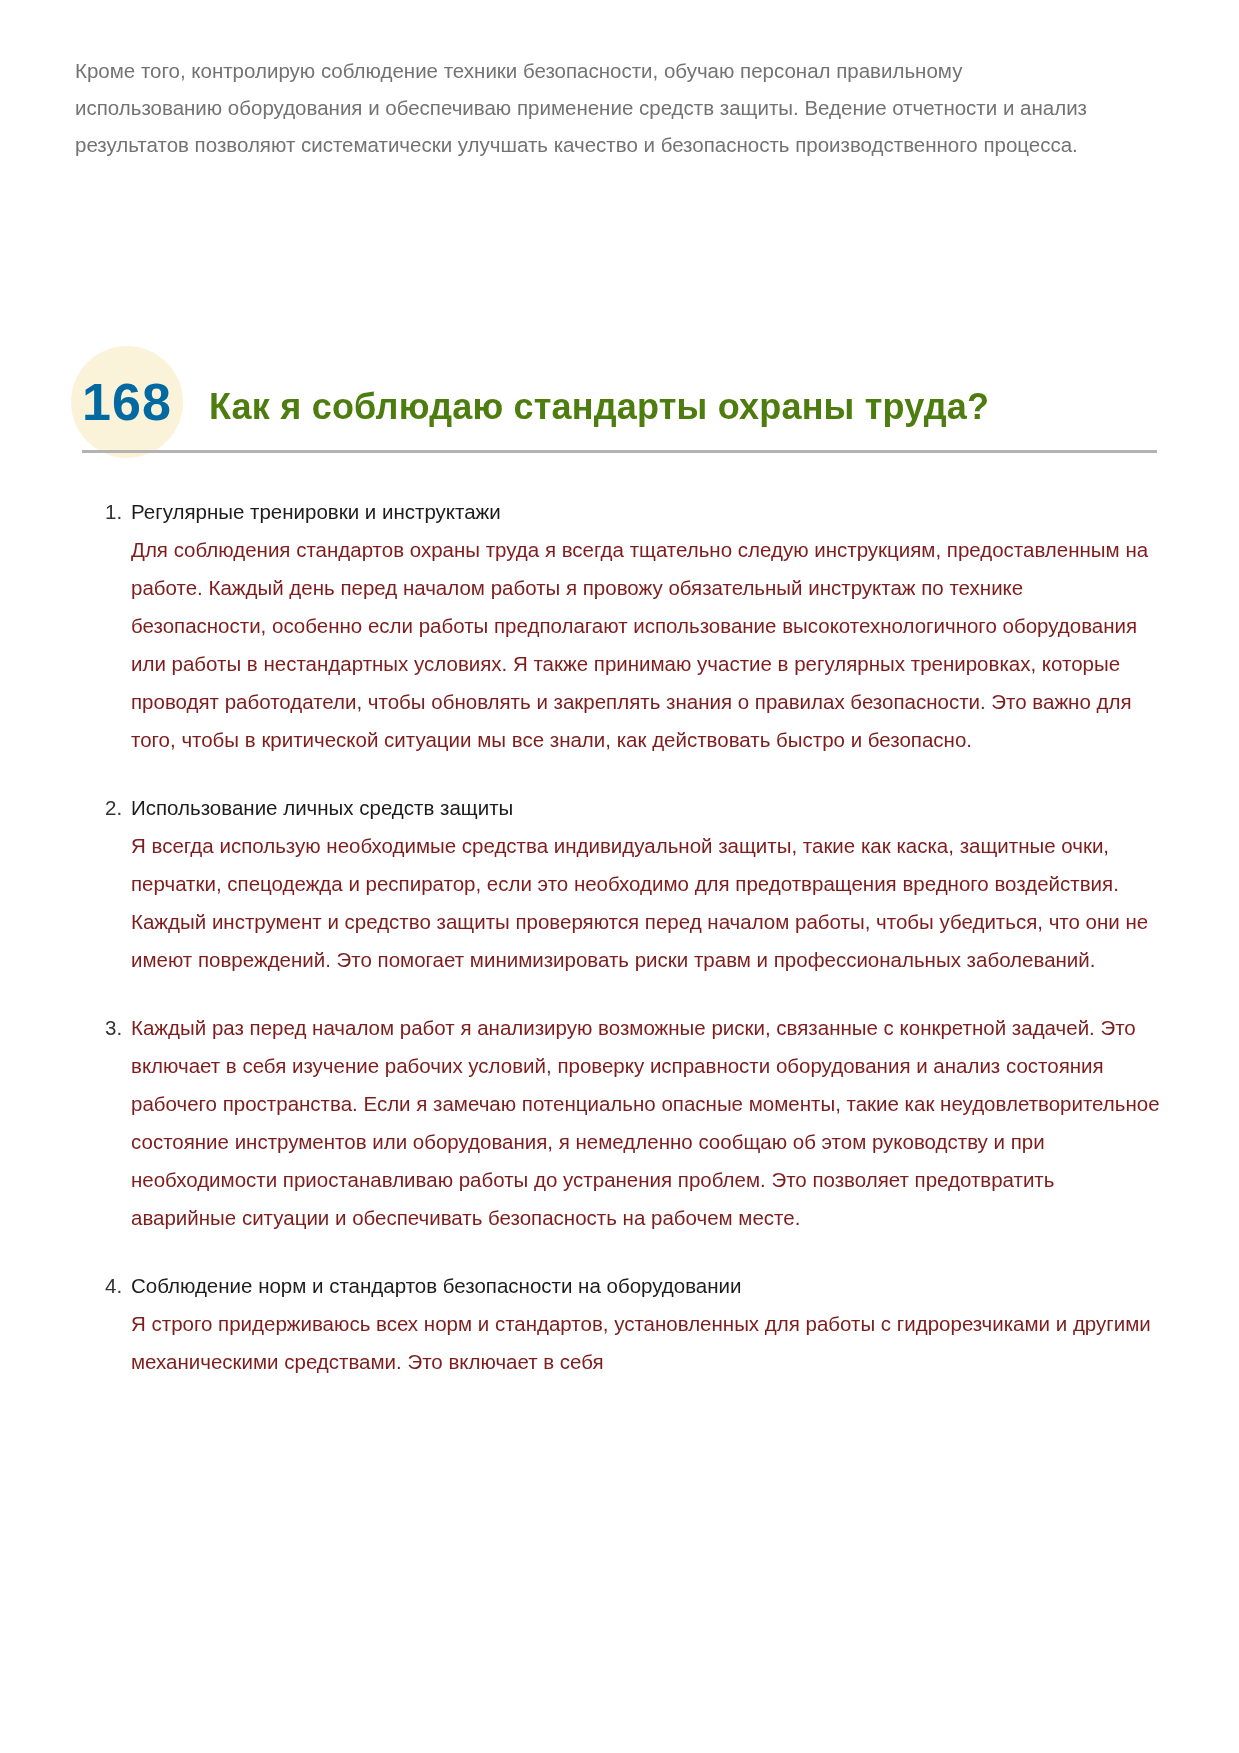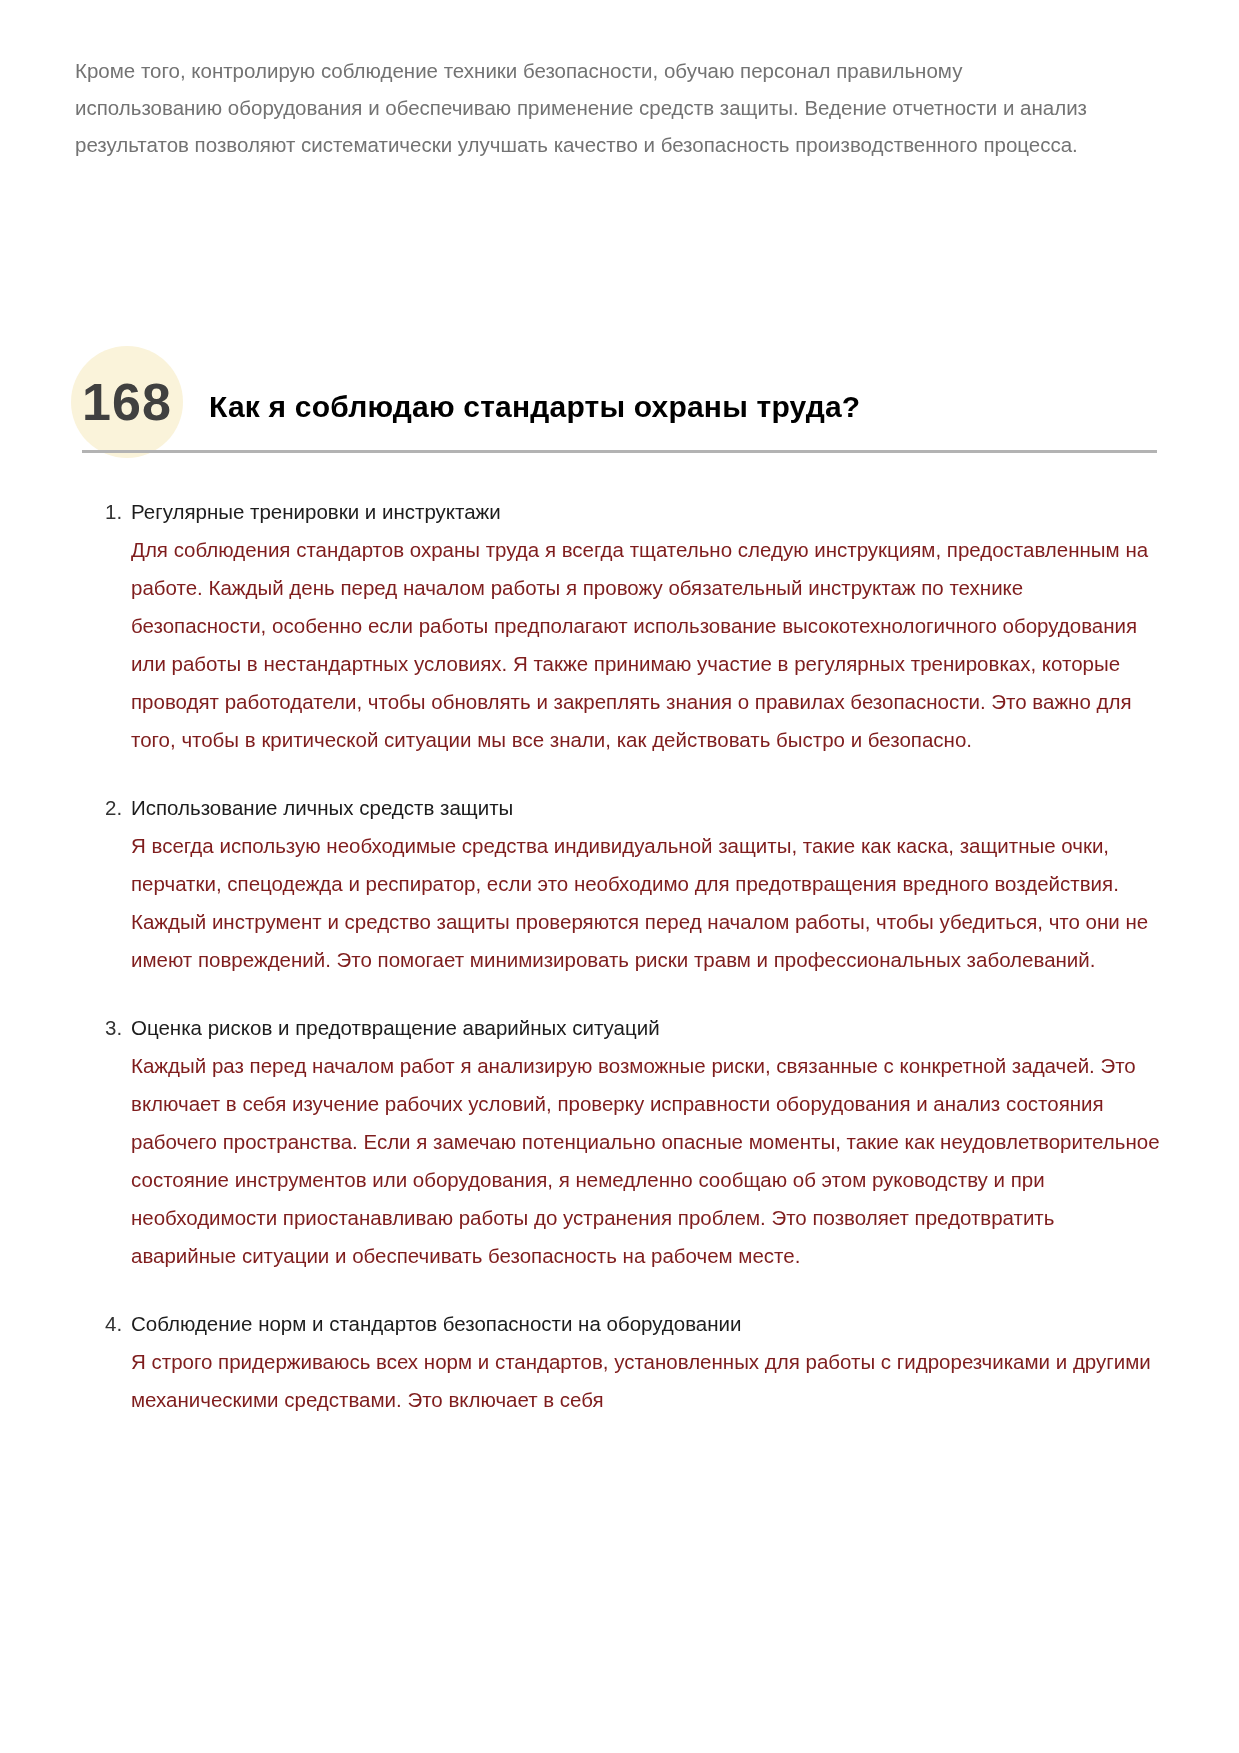--- a/index.html
+++ b/index.html
@@ -44,28 +44,28 @@
   }
   .badge-number {
     position: relative;
     width: 100%;
     height: 100%;
     display: flex;
     align-items: center;
     justify-content: center;
     font-size: 52px;
     font-weight: bold;
-    color: #404040;
+    color: #0369a1;
     letter-spacing: 1px;
   }
   .section-title {
     margin: 15px 0 6px 26px;
-    font-size: 30px;
+    font-size: 36px;
     font-weight: bold;
-    color: #000000;
+    color: #4d7c0f;
     letter-spacing: 0.2px;
     white-space: nowrap;
   }
 
   .divider {
     position: relative;
     z-index: 2;
     height: 3px;
     background: #b3b3b3;
     margin: -8px 0 0 7px;
@@ -131,21 +131,20 @@
       <span class="li-num">2.</span>
       <div class="li-content">
         <h3 class="li-heading">Использование личных средств защиты</h3>
         <p class="li-body">Я всегда использую необходимые средства индивидуальной защиты, такие как каска, защитные очки, перчатки, спецодежда и респиратор, если это необходимо для предотвращения вредного воздействия. Каждый инструмент и средство защиты проверяются перед началом работы, чтобы убедиться, что они не имеют повреждений. Это помогает минимизировать риски травм и профессиональных заболеваний.</p>
       </div>
     </div>
 
     <div class="list-item">
       <span class="li-num">3.</span>
       <div class="li-content">
-        <h3 class="li-heading">Оценка рисков и предотвращение аварийных ситуаций</h3>
         <p class="li-body">Каждый раз перед началом работ я анализирую возможные риски, связанные с конкретной задачей. Это включает в себя изучение рабочих условий, проверку исправности оборудования и анализ состояния рабочего пространства. Если я замечаю потенциально опасные моменты, такие как неудовлетворительное состояние инструментов или оборудования, я немедленно сообщаю об этом руководству и при необходимости приостанавливаю работы до устранения проблем. Это позволяет предотвратить аварийные ситуации и обеспечивать безопасность на рабочем месте.</p>
       </div>
     </div>
 
     <div class="list-item">
       <span class="li-num">4.</span>
       <div class="li-content">
         <h3 class="li-heading">Соблюдение норм и стандартов безопасности на оборудовании</h3>
         <p class="li-body">Я строго придерживаюсь всех норм и стандартов, установленных для работы с гидрорезчиками и другими механическими средствами. Это включает в себя</p>
       </div>

